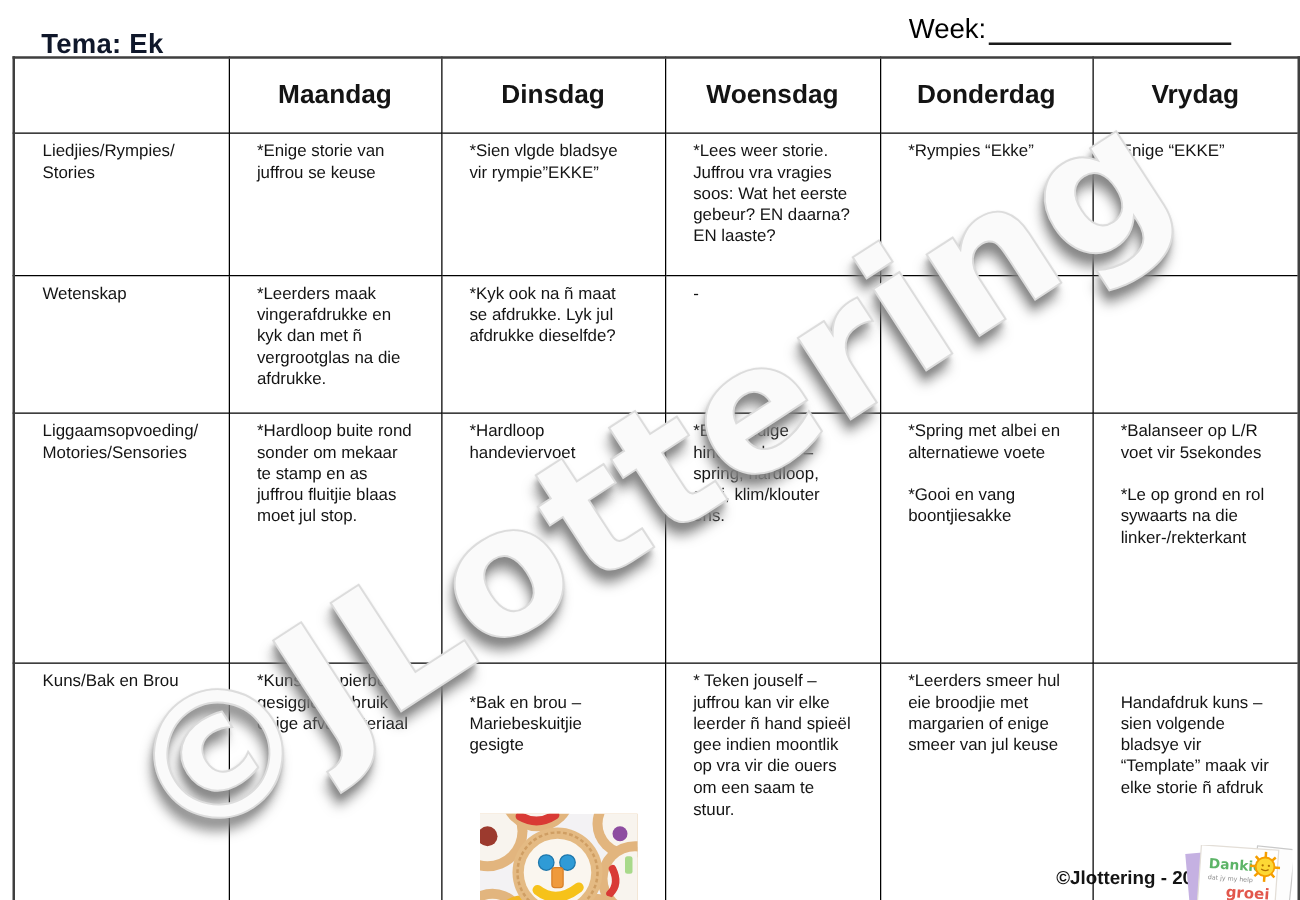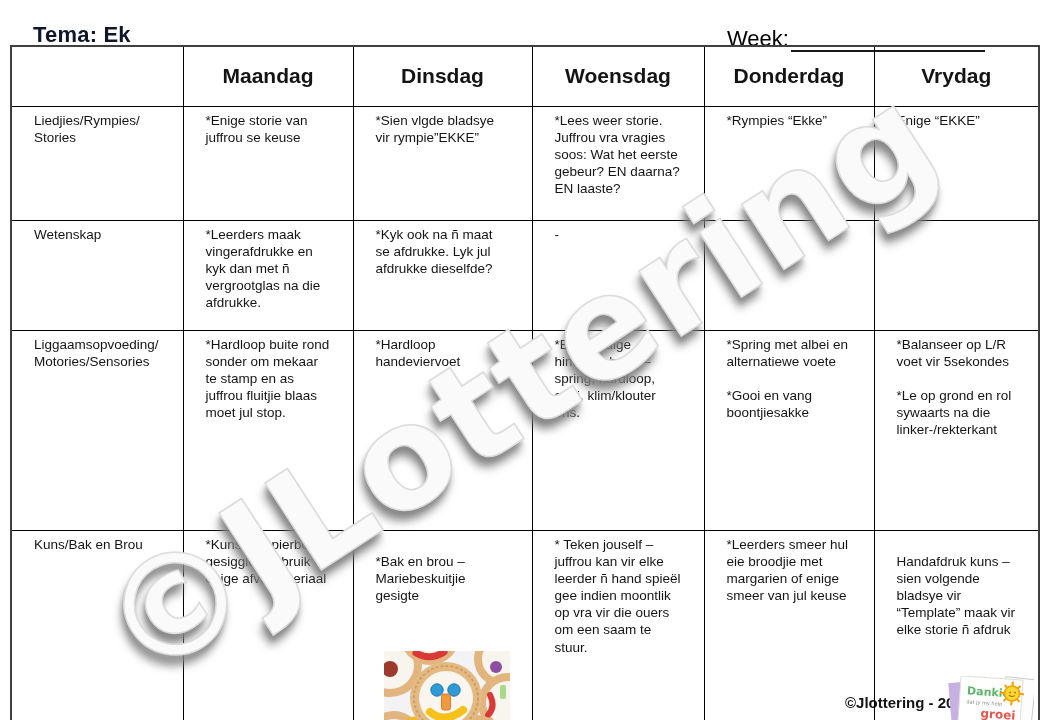--- a/index.html
+++ b/index.html
@@ -7,21 +7,21 @@
     width:1040px; height:720px; position:relative; overflow:hidden;
     background:#ffffff; font-family:"Liberation Sans", sans-serif; color:#111;
   }
 
   
   .tema {
     position:absolute; left:33px; top:22px;
     font-size:22px; font-weight:700; color:#0f172a; letter-spacing:0.2px;
   }
   .week {
-    position:absolute; left:727px; top:26px;
+    position:absolute; left:727px; top:10px;
     font-size:22px; font-weight:500; color:#000;
     display:flex; align-items:flex-start;
   }
   .week-line {
     display:inline-block; width:194px; height:24px;
     border-bottom:2px solid #1a1a1a; margin-left:2px;
   }
 
   
   table.plan {

